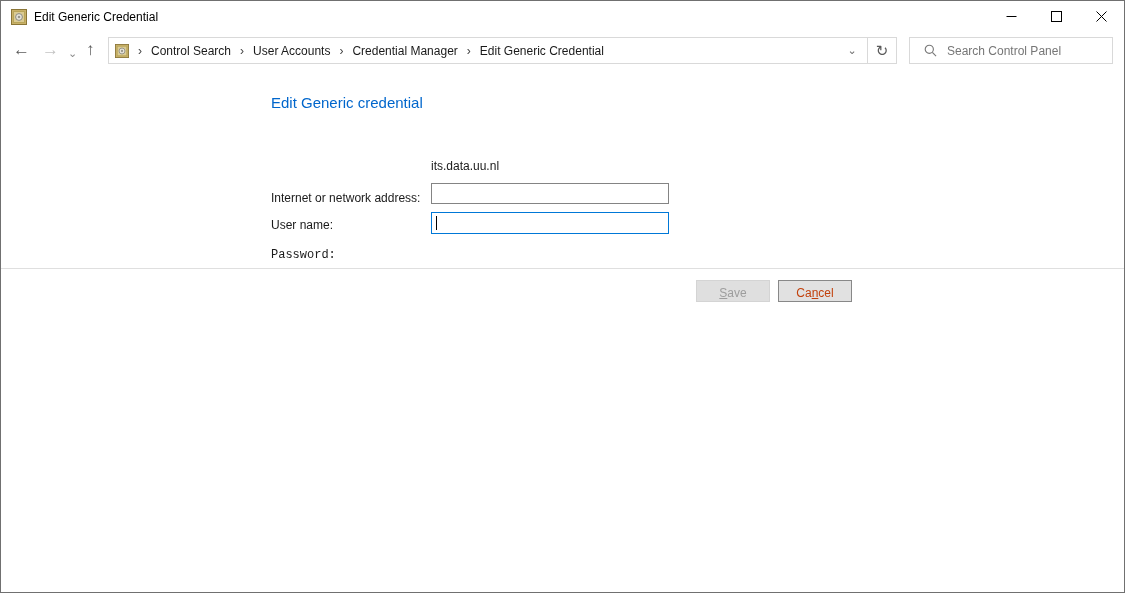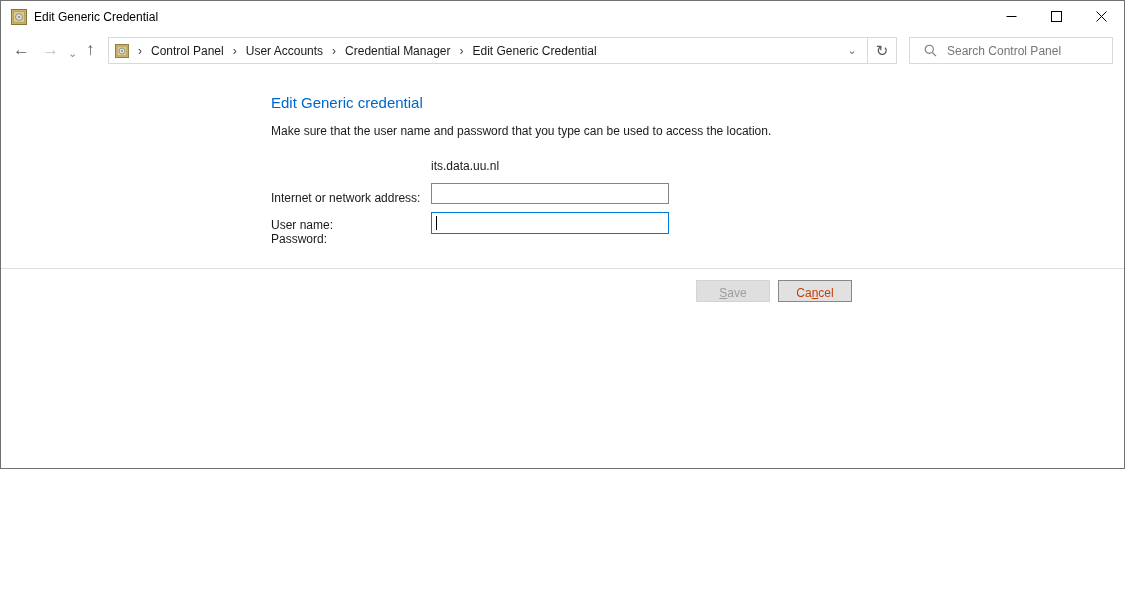--- a/index.html
+++ b/index.html
@@ -1,17 +1,17 @@
 <!DOCTYPE html>
 <html><head>
 <meta charset="utf-8">
 <style>
   html,body{margin:0;padding:0;background:#fff;}
   .window{
-    position:relative;width:1125px;height:469px;box-sizing:border-box;
+    position:relative;width:1125px;height:593px;box-sizing:border-box;
     background:#fff;border:1px solid #707070;
     font-family:"Liberation Sans",sans-serif;color:#000;overflow:hidden;
   }
   
   .titlebar{position:absolute;top:0;left:0;right:0;height:32px;background:#fff;}
   .app-icon{position:absolute;left:10px;top:8px;width:16px;height:16px;}
   .window-title{position:absolute;left:33px;top:9px;font-size:12px;white-space:nowrap;}
   .caption-buttons{position:absolute;right:0;top:0;height:31px;display:flex;}
   .cap-btn{width:45px;height:31px;display:flex;align-items:center;justify-content:center;cursor:default;}
   
@@ -44,21 +44,21 @@
     font-size:12px;color:#1a1a1a;background:transparent;padding:0;min-width:0;
   }
   .search-input::placeholder{color:#767676;opacity:1;}
   
   .page-heading{position:absolute;left:270px;top:93px;font-size:15px;color:#0066cc;font-weight:400;margin:0;}
   .page-desc{position:absolute;left:270px;top:123px;font-size:12px;color:#1a1a1a;margin:0;}
   .field-label{position:absolute;left:270px;font-size:12px;color:#1a1a1a;margin-top:32px;}
   .lbl-address{top:158px;}
   .val-address{position:absolute;left:430px;top:158px;font-size:12px;color:#1a1a1a;text-align:right;}
   .lbl-username{top:185px;}
-  .lbl-password{top:199px;}
+  .lbl-password{top:215px;font-family:Liberation Mono, monospace;}
   .input-wrap{position:absolute;left:430px;}
   .wrap-username{top:182px;}
   .wrap-password{top:211px;}
   .text-input{
     box-sizing:border-box;width:238px;height:21px;border:1px solid #848484;background:#fff;
     font-family:"Liberation Sans",sans-serif;font-size:12px;padding:0 4px;outline:none;display:block;
   }
   .input-password{border:1px solid #0078d7;height:22px;}
   .caret{position:absolute;left:5px;top:4px;width:1px;height:14px;background:#000;}
   
@@ -116,21 +116,21 @@
     <div class="breadcrumb-box">
       <span class="crumb-icon">
         <svg width="14" height="14" viewBox="0 0 16 16">
           <rect x="0.5" y="0.5" width="15" height="15" fill="#c9b169" stroke="#8a7536"></rect>
           <rect x="2.5" y="2.5" width="11" height="11" fill="#dbcb93" stroke="#b9a559"></rect>
           <circle cx="8" cy="8" r="3.4" fill="#e9e5da" stroke="#8b8b82"></circle>
           <circle cx="8" cy="8" r="1.3" fill="#97968c"></circle>
         </svg>
       </span>
       <span class="crumb-sep">›</span>
-      <span class="crumb-item">Control Panel</span>
+      <span class="crumb-item">Control Search</span>
       <span class="crumb-sep">›</span>
       <span class="crumb-item">User Accounts</span>
       <span class="crumb-sep">›</span>
       <span class="crumb-item">Credential Manager</span>
       <span class="crumb-sep">›</span>
       <span class="crumb-item">Edit Generic Credential</span>
       <span class="crumb-dropdown">⌄</span>
     </div>
 
     <div class="refresh-btn">
@@ -140,21 +140,20 @@
     <div class="search-box">
       <svg width="13" height="13" viewBox="0 0 14 14">
         <circle cx="5.7" cy="5.7" r="4.4" fill="none" stroke="#777" stroke-width="1.2"></circle>
         <line x1="9" y1="9" x2="13" y2="13" stroke="#777" stroke-width="1.2"></line>
       </svg>
       <input class="search-input" type="text" placeholder="Search Control Panel" style="">
     </div>
   </div>
 
   <h1 class="page-heading">Edit Generic credential</h1>
-  <p class="page-desc">Make sure that the user name and password that you type can be used to access the location.</p>
 
   <span class="field-label lbl-address">Internet or network address:</span>
   <span class="val-address">its.data.uu.nl</span>
 
   <span class="field-label lbl-username">User name:</span>
   <div class="input-wrap wrap-username">
     <input class="text-input" type="text" value="" style="">
   </div>
 
   <span class="field-label lbl-password">Password:</span>

